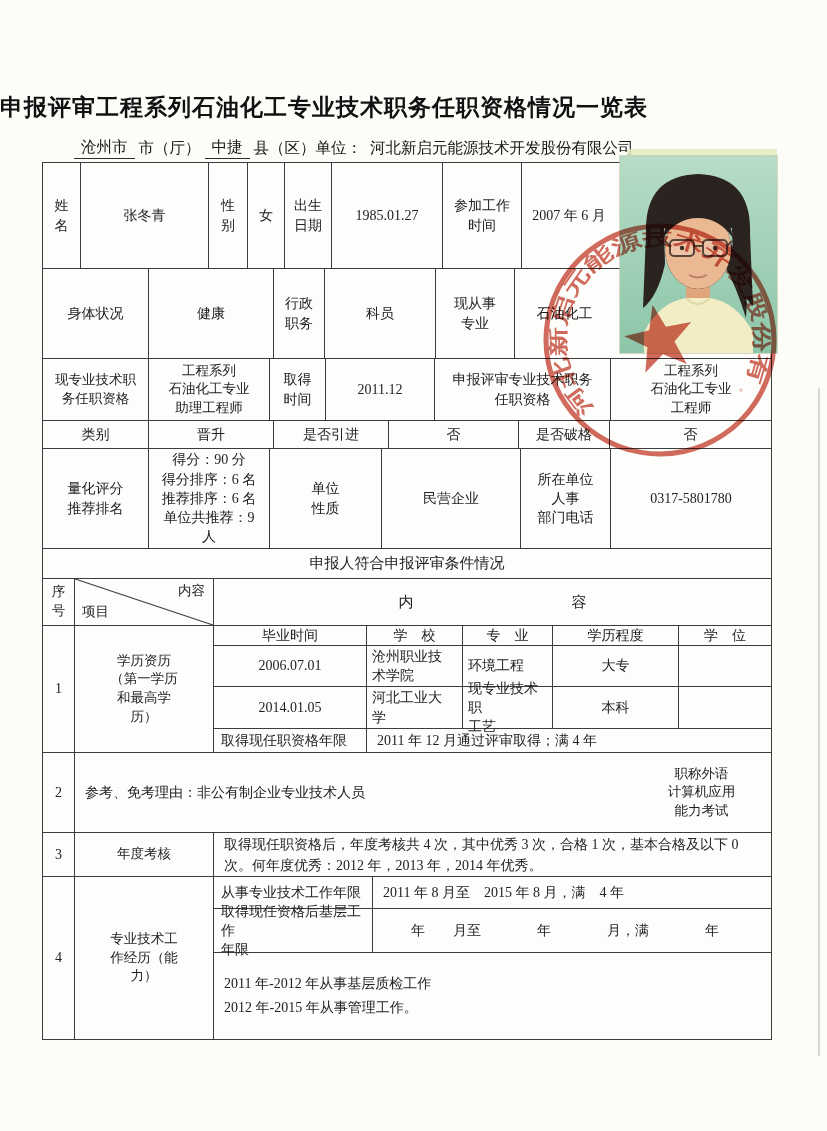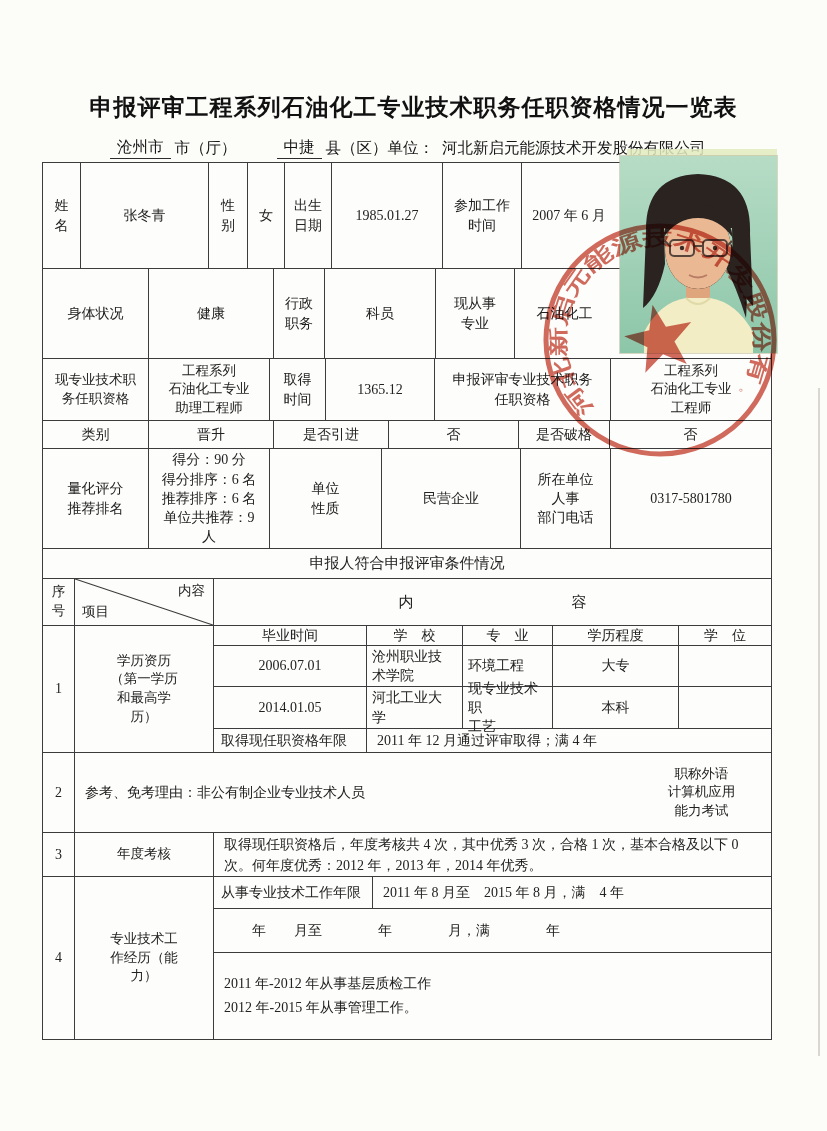--- a/index.html
+++ b/index.html
@@ -2,28 +2,28 @@
 <html><head>
 <meta charset="utf-8">
 <style>
   html,body{margin:0;padding:0;background:#e8e8e4;}
   .sheet{
     position:relative;width:827px;height:1131px;margin:0 auto;
     background:#fcfcf9;overflow:hidden;
     font-family:"Liberation Serif","DejaVu Serif",serif;color:#1d1d1d;
   }
   .page-title{
-    position:absolute;left:0;top:92px;width:100%;text-align:center;
+    position:absolute;left:0;top:92px;width:100%;text-align:left;
     font-size:23px;font-weight:bold;letter-spacing:1px;color:#111;
   }
   .org-line{
     position:absolute;left:74px;top:137px;font-size:15.5px;color:#161616;
     display:flex;align-items:flex-end;white-space:nowrap;
   }
-  .org-line .blank{border-bottom:1.5px solid #2c2c2c;padding:0 7px;margin-left:36px;}
+  .org-line .blank{border-bottom:1.5px solid #2c2c2c;padding:0 7px;}
   .org-line .seg{margin:0 4px;text-align:right;}
   
   .tbl{
     position:absolute;left:42px;top:162px;width:730px;
     border:1.4px solid #3c3c3c;box-sizing:border-box;background:rgba(255,255,255,0.35);
   }
   .tbl *{box-sizing:border-box;}
   .r{display:flex;border-bottom:1px solid #3c3c3c;}
   .r:last-child{border-bottom:none;}
   .c{
@@ -96,21 +96,21 @@
     </div>
 
     <div class="r" style="height:62px">
       <div class="c small" style="width:106px">现专业技术职
 务任职资格</div>
       <div class="c small" style="width:121px">工程系列
 石油化工专业
 助理工程师</div>
       <div class="c" style="width:56px">取得
 时间</div>
-      <div class="c" style="width:109px">1365.12</div>
+      <div class="c" style="width:109px">2011.12</div>
       <div class="c" style="width:176px">申报评审专业技术职务
 任职资格</div>
       <div class="c grow small last">工程系列
 石油化工专业
 工程师</div>
     </div>
 
     <div class="r" style="height:28px">
       <div class="c" style="width:106px">类别</div>
       <div class="c" style="width:125px">晋升</div>
@@ -213,20 +213,22 @@
       <div class="c" style="width:32px">4</div>
       <div class="c small" style="width:139px">专业技术工
 作经历（能
 力）</div>
       <div class="sub last">
         <div class="subr" style="height:32px">
           <div class="c al" style="width:159px;height:100%;padding-left:7px">从事专业技术工作年限</div>
           <div class="c grow al last" style="height:100%">2011 年 8 月至　2015 年 8 月，满　4 年</div>
         </div>
         <div class="subr" style="height:44px">
+          <div class="c al" style="width:159px;height:100%;padding-left:7px">取得现任资格后基层工作
+年限</div>
           <div class="c grow al last" style="height:100%;padding-left:38px">年　　月至　　　　年　　　　月，满　　　　年</div>
         </div>
         <div class="subr" style="flex:1">
           <div class="c grow al last" style="height:100%;line-height:1.7">2011 年-2012 年从事基层质检工作
 2012 年-2015 年从事管理工作。</div>
         </div>
       </div>
     </div>
 
   </div>

